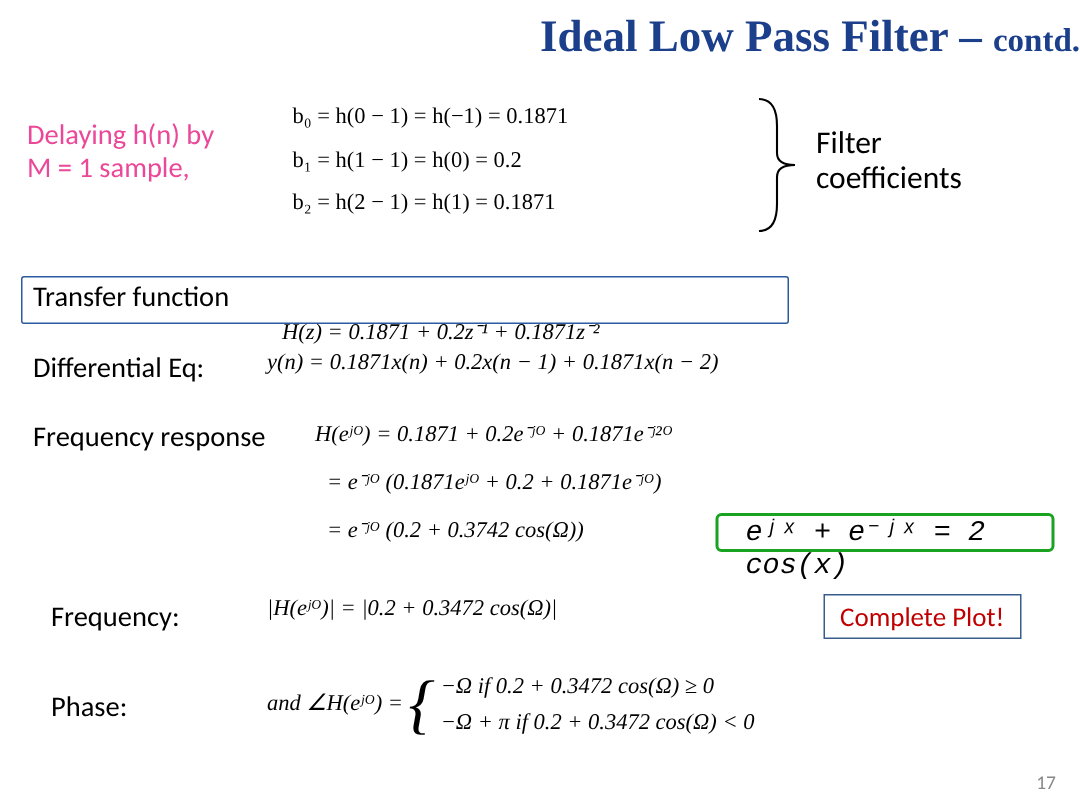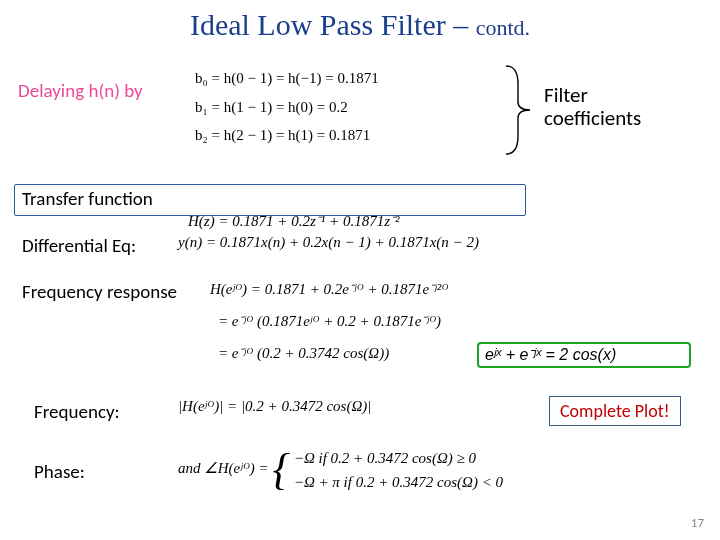--- a/index.html
+++ b/index.html
@@ -1,53 +1,54 @@
 <!DOCTYPE html>
 <html><head>
 <meta charset="utf-8">
 <style>
   html,body{margin:0;padding:0;}
   body{width:720px;height:540px;background:#fff;font-family:"Calibri","Segoe UI",Arial,sans-serif;color:#000;position:relative;}
-  .title{font-family:"Comic Sans MS","Comic Sans",cursive;font-size:30px;color:#1b3f8b;text-align:center;padding-top:8px;font-weight:normal;}
+  .title{font-family:"Comic Sans MS","Comic Sans",cursive;font-size:30px;color:#1b3f8b;text-align:right;padding-top:8px;font-weight:bold;}
   .title .contd{font-size:22px;}
   .delay-note{position:absolute;left:18px;top:80px;width:145px;font-size:19px;color:#ec4899;line-height:1.15;}
   .coef-eqs{position:absolute;left:195px;top:64px;width:320px;font-size:15px;font-family:"Times New Roman",serif;line-height:1.9;}
   .brace{position:absolute;left:500px;top:64px;width:36px;height:92px;}
   .brace svg{width:36px;height:92px;}
   .coef-label{position:absolute;left:544px;top:84px;font-size:21px;line-height:1.1;}
   .tf-box{position:absolute;left:14px;top:184px;width:510px;height:30px;border:1.5px solid #2b5aa0;border-radius:2px;}
   .tf-label{position:absolute;left:22px;top:187px;font-size:19px;}
   .tf-eq{position:absolute;left:188px;top:186px;font-size:15px;font-family:"Times New Roman",serif;margin-top:24px;}
   .diff-label{position:absolute;left:22px;top:234px;font-size:19px;}
   .diff-eq{position:absolute;left:178px;top:234px;font-size:15px;font-family:Liberation Serif, serif;}
   .fr-label{position:absolute;left:22px;top:280px;font-size:19px;}
   .fr-eq1{position:absolute;left:210px;top:278px;font-size:15px;font-family:"Times New Roman",serif;}
   .fr-eq2{position:absolute;left:218px;top:310px;font-size:15px;font-family:"Times New Roman",serif;}
   .fr-eq3{position:absolute;left:218px;top:342px;font-size:15px;font-family:"Times New Roman",serif;}
-  .green-box{position:absolute;left:477px;top:342px;width:204px;height:22px;border:2px solid #1aa321;border-radius:4px;font-size:16px;font-family:Liberation Sans, sans-serif;padding-left:6px;line-height:22px;}
+  .green-box{position:absolute;left:477px;top:342px;width:204px;height:22px;border:2px solid #1aa321;border-radius:4px;font-size:19px;font-family:Liberation Mono, monospace;padding-left:18px;line-height:22px;}
   .mag-label{position:absolute;left:34px;top:400px;font-size:19px;}
   .mag-eq{position:absolute;left:178px;top:398px;font-size:15px;font-family:"Times New Roman",serif;}
   .complete-box{position:absolute;left:549px;top:396px;border:1.5px solid #385d8a;padding:3px 10px;font-size:18px;color:#c00000;}
   .phase-label{position:absolute;left:34px;top:460px;font-size:19px;}
   .phase-eq{position:absolute;left:178px;top:446px;font-size:15px;font-family:"Times New Roman",serif;}
   .piecewise{display:inline-block;vertical-align:middle;}
   .piecewise-brace{display:inline-block;font-size:44px;line-height:44px;vertical-align:middle;font-family:"Times New Roman",serif;}
   .piecewise-body{display:inline-block;vertical-align:middle;line-height:1.6;}
   .pagenum{position:absolute;right:16px;bottom:10px;font-size:13px;color:#888;}
   .it{font-style:italic;}
 </style>
 </head>
 <body>
 
 <div class="title">
   <span>Ideal Low Pass Filter – </span><span class="contd">contd.</span>
 </div>
 
 <div class="delay-note">
   <span>Delaying h(n) by</span><br>
+  <span>M = 1 sample,</span>
 </div>
 
 <div class="coef-eqs">
   <div>b₀ = h(0 − 1) = h(−1) = 0.1871</div>
   <div>b₁ = h(1 − 1) = h(0) = 0.2</div>
   <div>b₂ = h(2 − 1) = h(1) = 0.1871</div>
 </div>
 
 <div class="brace">
   <svg viewBox="0 0 36 92">

